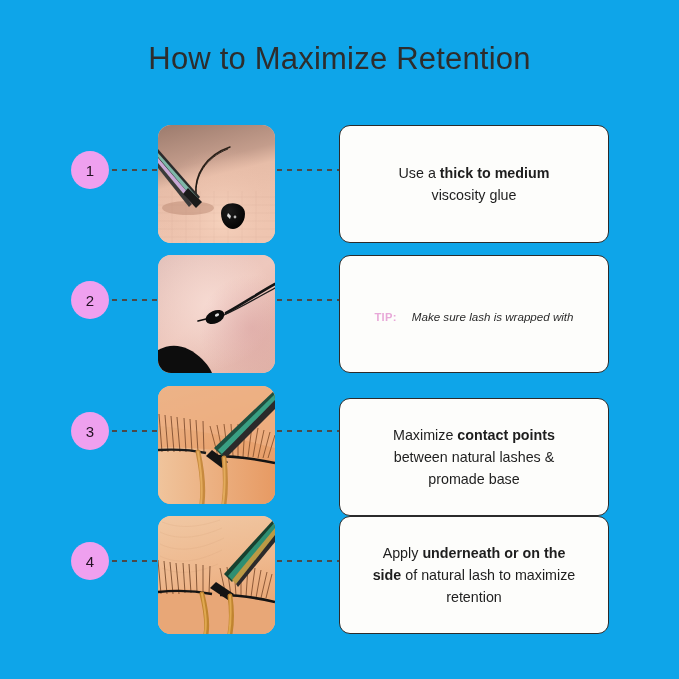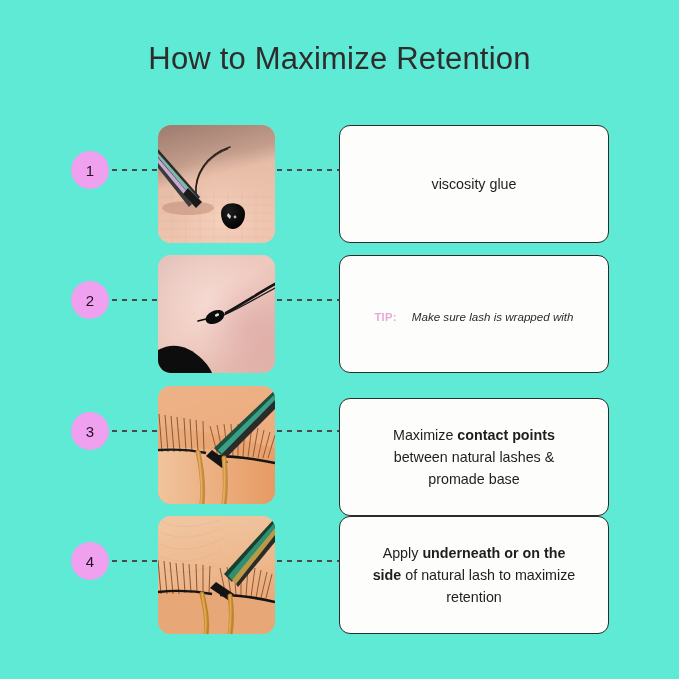--- a/index.html
+++ b/index.html
@@ -132,21 +132,21 @@
     color: #e8a8d8;
     font-size: 11.2px;
     letter-spacing: 0.3px;
     margin-right: 15px;
     font-family: "Liberation Sans", sans-serif;
   }
 </style>
 </head>
 <body style="background: rgb(240, 239, 237);">
 
-<div class="canvas" style="background: #5eead4;">
+<div class="canvas" style="background: #0ea5e9;">
 
   <div class="title">How to Maximize Retention</div>
 
   <div class="row" style="top:125px;">
     <div class="badge" style="background: rgb(239, 160, 239);">
       <span class="badge-num">1</span>
     </div>
     <div class="dash dash-left"></div>
     <div class="photo">
       <svg viewBox="0 0 117 118" preserveAspectRatio="none">
@@ -182,20 +182,21 @@
           <path d="M0 38 L34 79 L31 82 L0 43 Z" fill="#3a3a3a"></path>
           <path d="M30 63 L44 77 L38 83 L25 69 Z" fill="#1a1a1a"></path>
         </g>
         <path d="M63 88 C63 75 87 75 87 89 C87 98 80 104 75 104 C69 104 63 98 63 88 Z" fill="url(#p1drop)"></path>
         <path d="M70 88 l3 3 l-1 3 l-3 -3 Z" fill="#ffffff" opacity="0.85"></path>
         <circle cx="77" cy="92" r="1.4" fill="#ffffff" opacity="0.7"></circle>
       </svg>
     </div>
     <div class="dash dash-right"></div>
     <div class="card" style="border-color: rgb(43, 43, 43); background: rgb(253, 253, 251);">
+      <div class="card-line">Use a <b>thick to medium</b></div>
       <div class="card-line">viscosity glue</div>
     </div>
   </div>
 
   <div class="row" style="top:255px;">
     <div class="badge" style="background: rgb(239, 160, 239);">
       <span class="badge-num">2</span>
     </div>
     <div class="dash dash-left"></div>
     <div class="photo">

